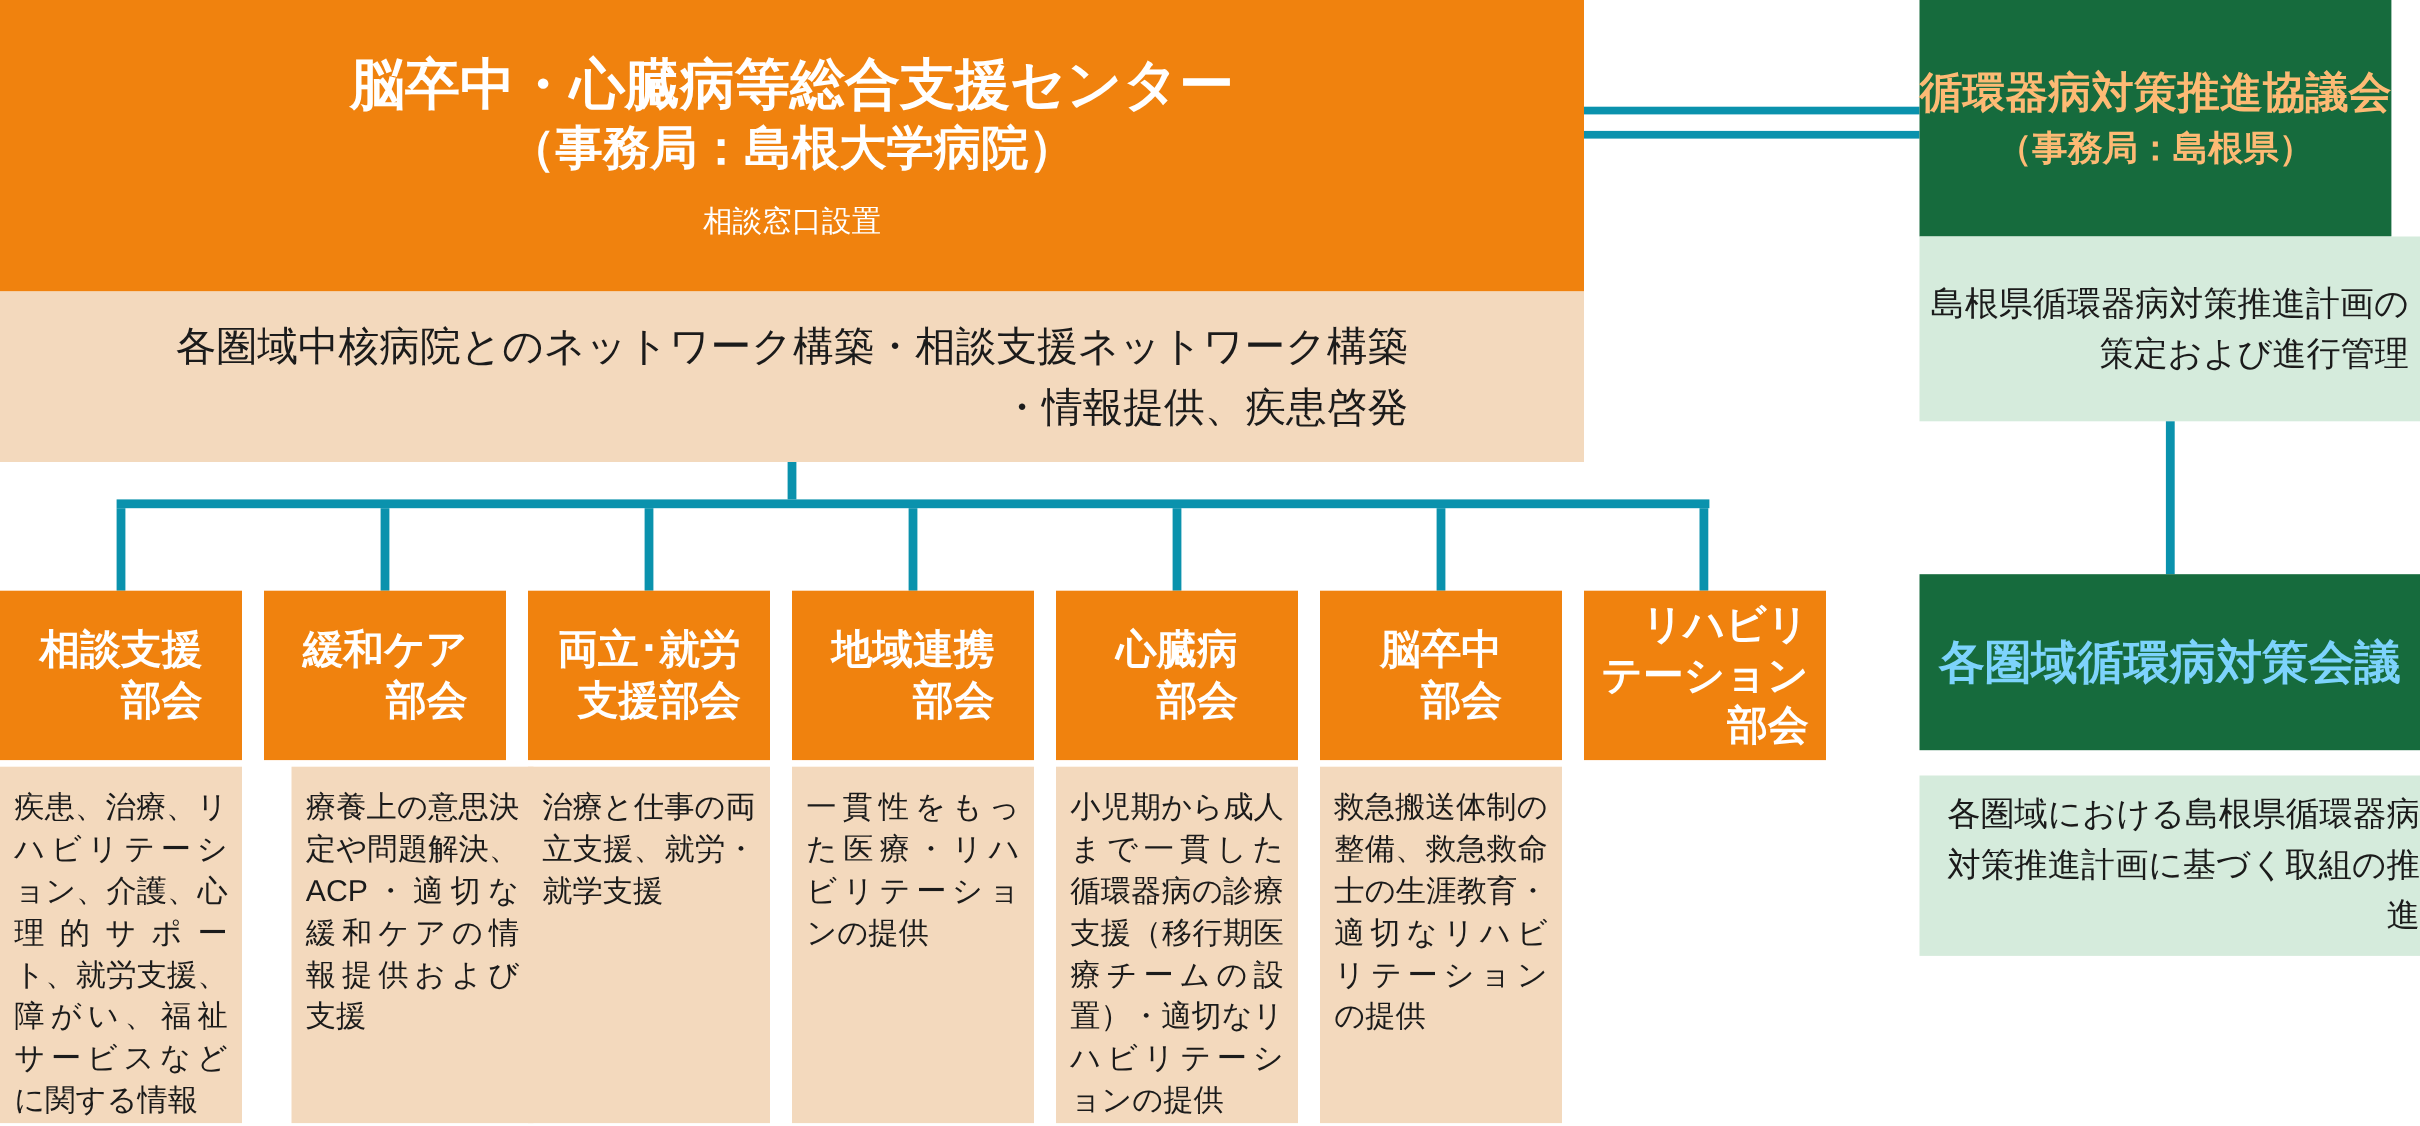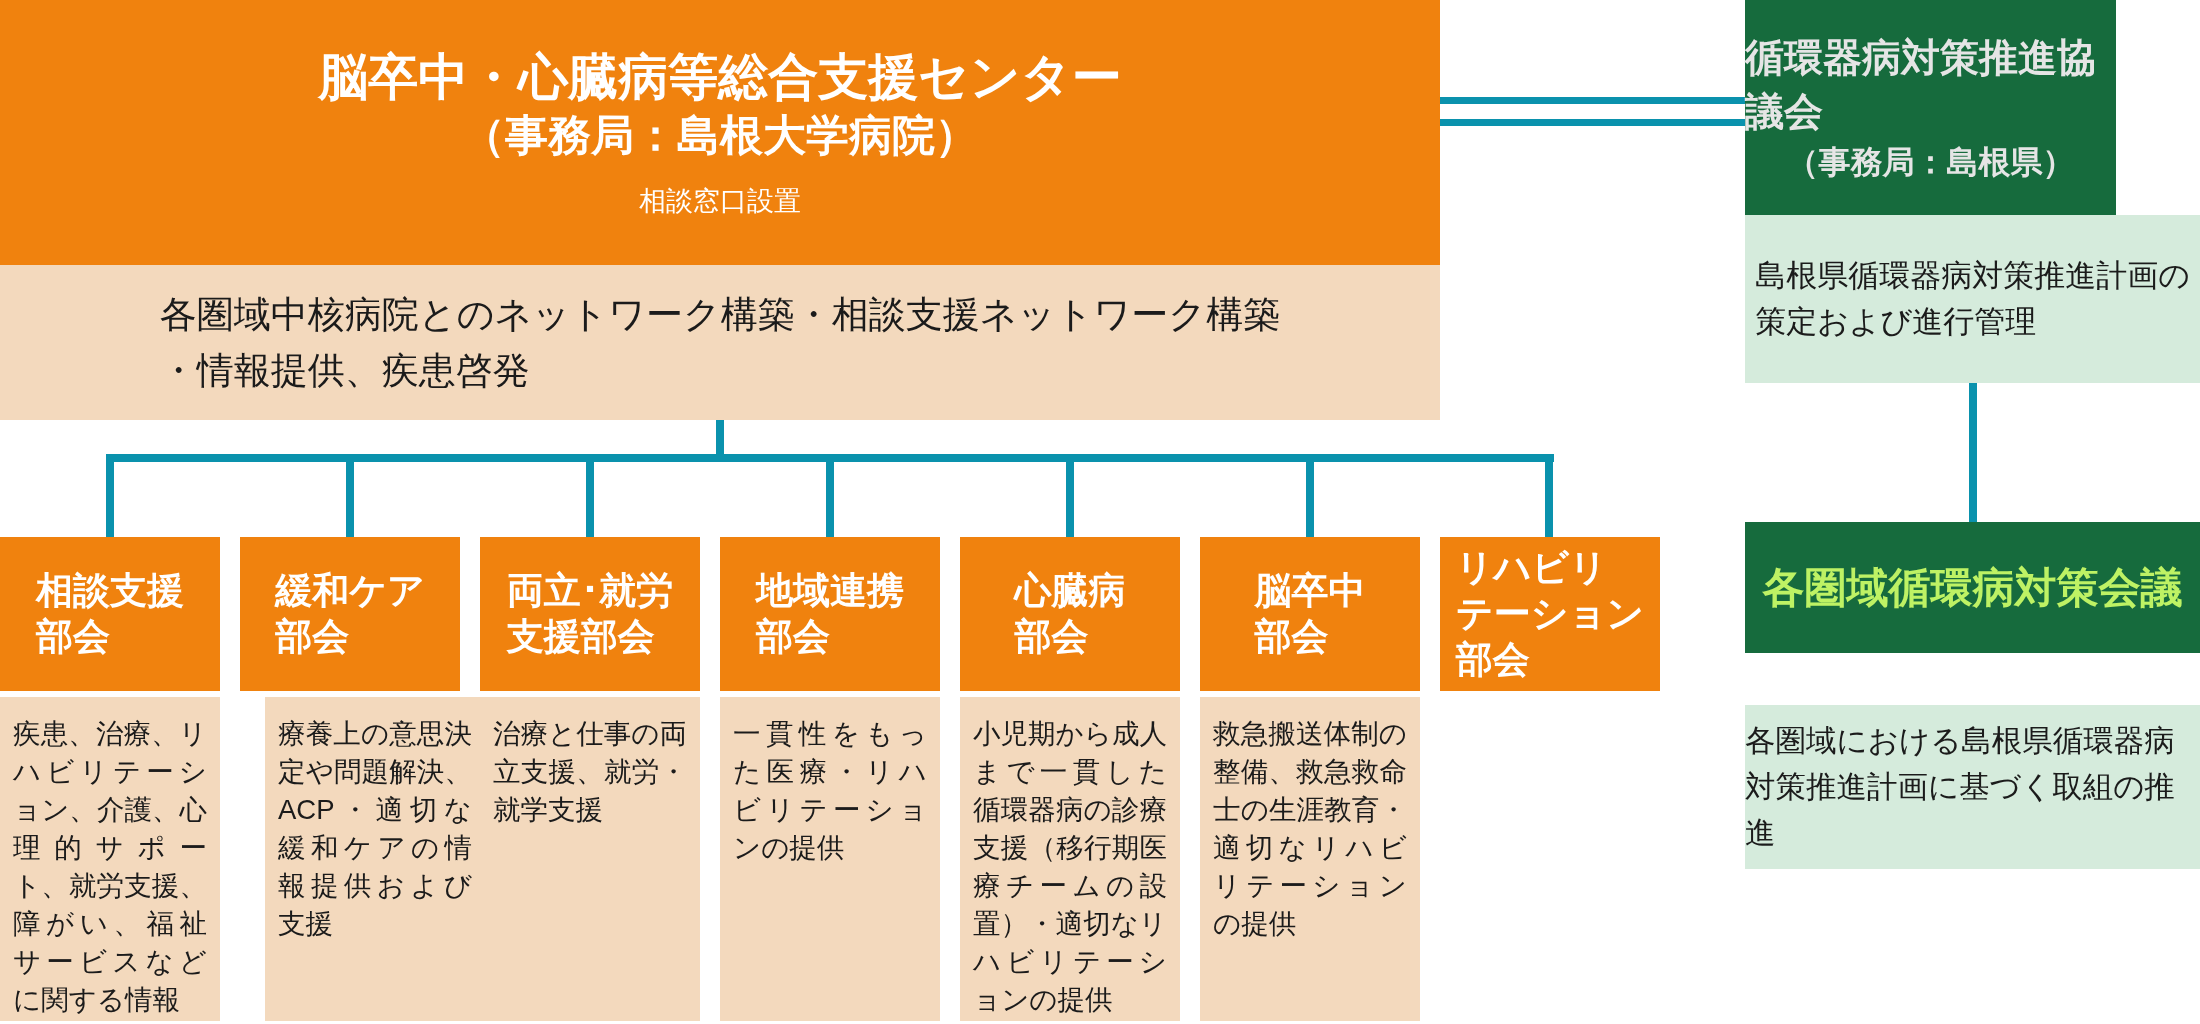--- a/index.html
+++ b/index.html
@@ -4,45 +4,45 @@
 <style>
   html,body{margin:0;padding:0;background:#ffffff;}
   #canvas{
     position:relative;
     width:2200px;height:1024px;
     background:#ffffff;
     font-family:"Liberation Sans","DejaVu Sans",sans-serif;
     overflow:hidden;
   }
   .abs{position:absolute;box-sizing:border-box;}
-  .center-flex{display:flex;flex-direction:column;align-items:center;justify-content:center;text-align:left;}
+  .center-flex{display:flex;flex-direction:column;align-items:center;justify-content:center;text-align:right;}
   .pre{white-space:pre-line;}
 
   
   .title-box{left:0;top:0;width:1440px;height:265px;background:var(--orange);color:#ffffff;}
   .title-line1{font-size:50px;font-weight:bold;line-height:1.25;}
   .title-line2{font-size:43px;font-weight:bold;line-height:1.3;}
   .title-line3{font-size:27px;font-weight:normal;line-height:1.3;margin-top:20px;}
 
   
   .network-box{left:0;top:265px;width:1440px;height:155px;background:var(--peach);color:var(--ink);font-size:37px;line-height:1.5;}
 
   
   .tealfill{background:var(--teal);}
 
   
   .col-head{top:537px;width:220px;height:154px;background:var(--orange);color:#ffffff;font-size:37px;font-weight:bold;line-height:1.25;}
   .col-desc{top:697px;width:220px;height:324px;background:var(--peach);color:var(--ink);font-size:27.5px;line-height:1.38;padding:18px 13px;text-align:justify;}
 
   
-  .green-box1{left:1745px;top:0;width:371px;height:215px;background:var(--green);color:#e5e5e5;}
+  .green-box1{left:1745px;top:0;width:429px;height:215px;background:var(--green);color:#fdba74;}
   .green-box1 .l1{font-size:39px;font-weight:bold;line-height:1.4;}
   .green-box1 .l2{font-size:32px;font-weight:bold;line-height:1.4;}
   .lightgreen-box1{left:1745px;top:215px;width:455px;height:168px;background:var(--lightgreen);color:var(--ink);font-size:31px;line-height:1.5;}
-  .green-box2{left:1745px;top:522px;width:455px;height:131px;background:var(--green);color:#bef264;font-size:42px;font-weight:bold;}
+  .green-box2{left:1745px;top:522px;width:455px;height:160px;background:var(--green);color:#7dd3fc;font-size:42px;font-weight:bold;}
   .lightgreen-box2{left:1745px;top:705px;width:455px;height:164px;background:var(--lightgreen);color:var(--ink);font-size:30.5px;line-height:1.5;}
 </style>
 </head>
 <body>
 
 <div id="canvas">
 
   <div class="abs center-flex title-box">
     <div class="title-line1">脳卒中・心臓病等総合支援センター</div>
     <div class="title-line2">（事務局：島根大学病院）</div>

